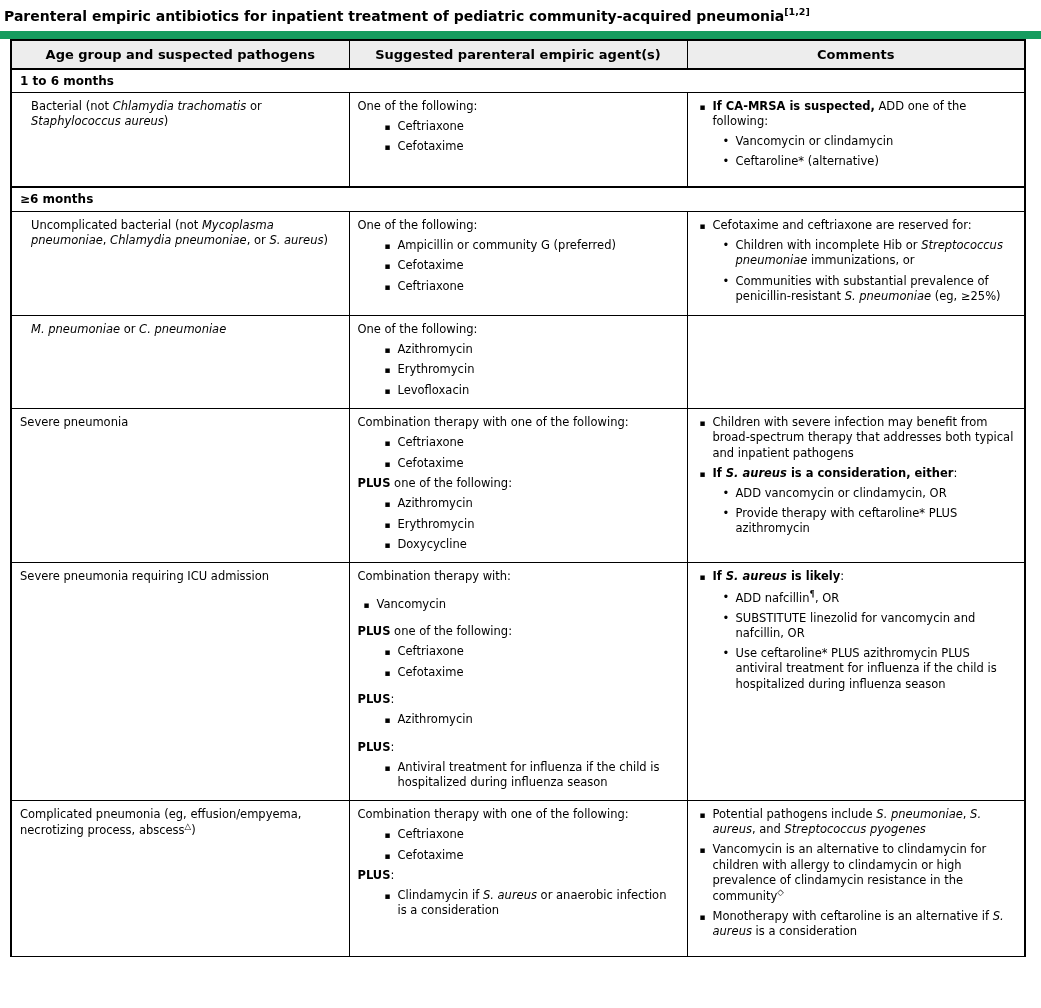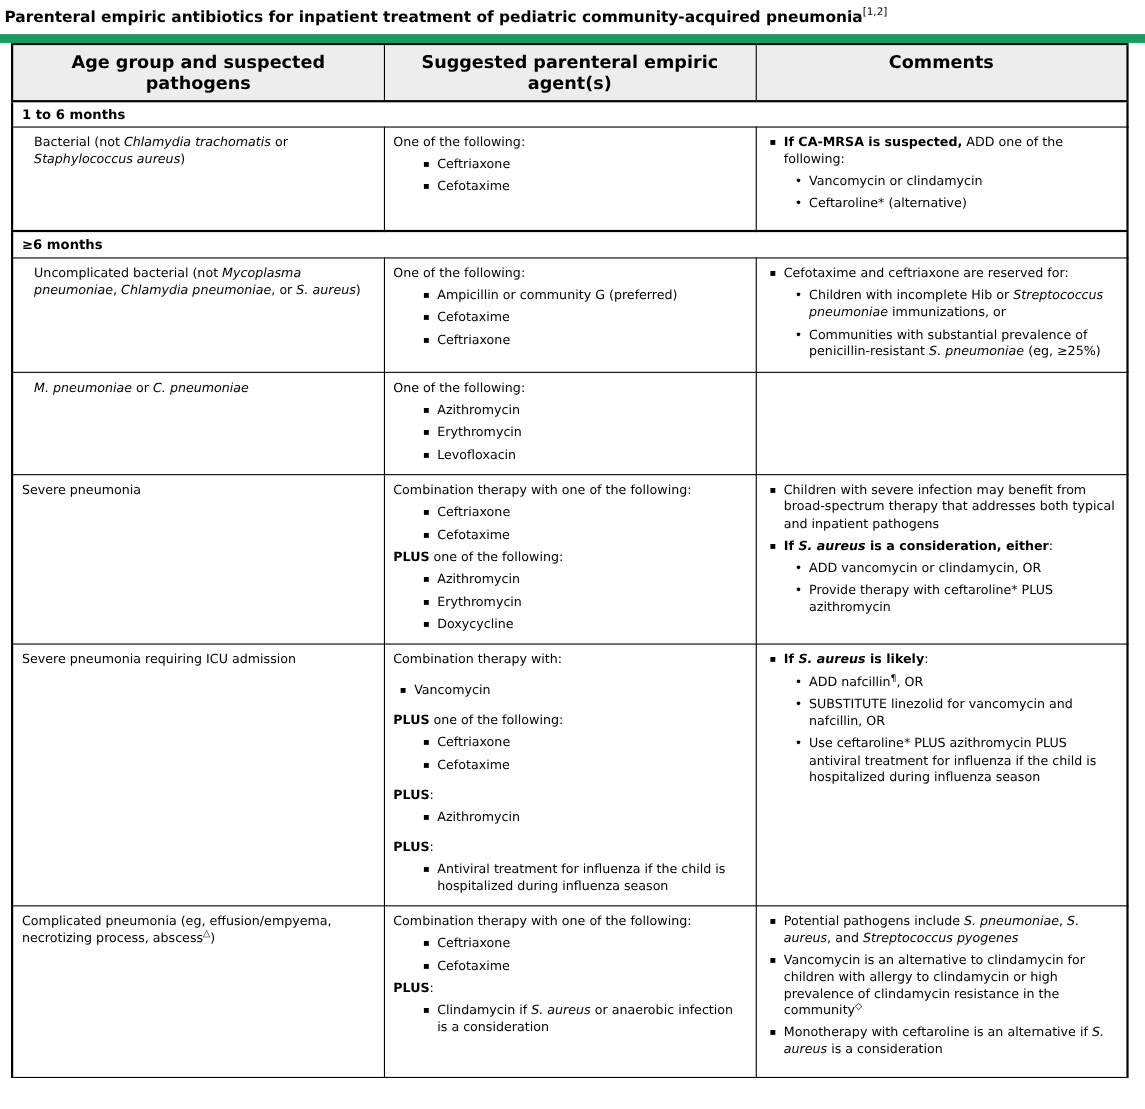--- a/index.html
+++ b/index.html
@@ -17,42 +17,42 @@
   }
   .page-title{
     font-size:14px;
     font-weight:bold;
     padding:6px 8px 6px 4px;
     line-height:1.3;
   }
   .page-title .sup{
     vertical-align:super;
     font-size:9.5px;
-    font-weight:normal;
+    font-weight:bold;
   }
   .bar{width:1041px;background:var(--green);}
   .bar.top{height:8px;}
   table.main{
     border-collapse:collapse;
     table-layout:fixed;
     margin-left:10px;
     width:1014px;
     border-left:2px solid var(--border);
     border-right:2px solid var(--border);
     border-bottom:1px solid var(--border);
   }
   col{width:338px;}
   th,td{
     border:1px solid var(--border);
     vertical-align:top;
     overflow:hidden;
   }
   tr.hdr th{
     background:var(--hdr-bg);
-    font-size:16px;
+    font-size:13px;
     font-weight:bold;
     text-align:center;
     padding:6px 4px;
     border-top:2px solid var(--border);
     border-bottom:2px solid var(--border);
   }
   tr.sec td{
     font-weight:bold;
     font-size:12px;
     padding:4px 8px;

